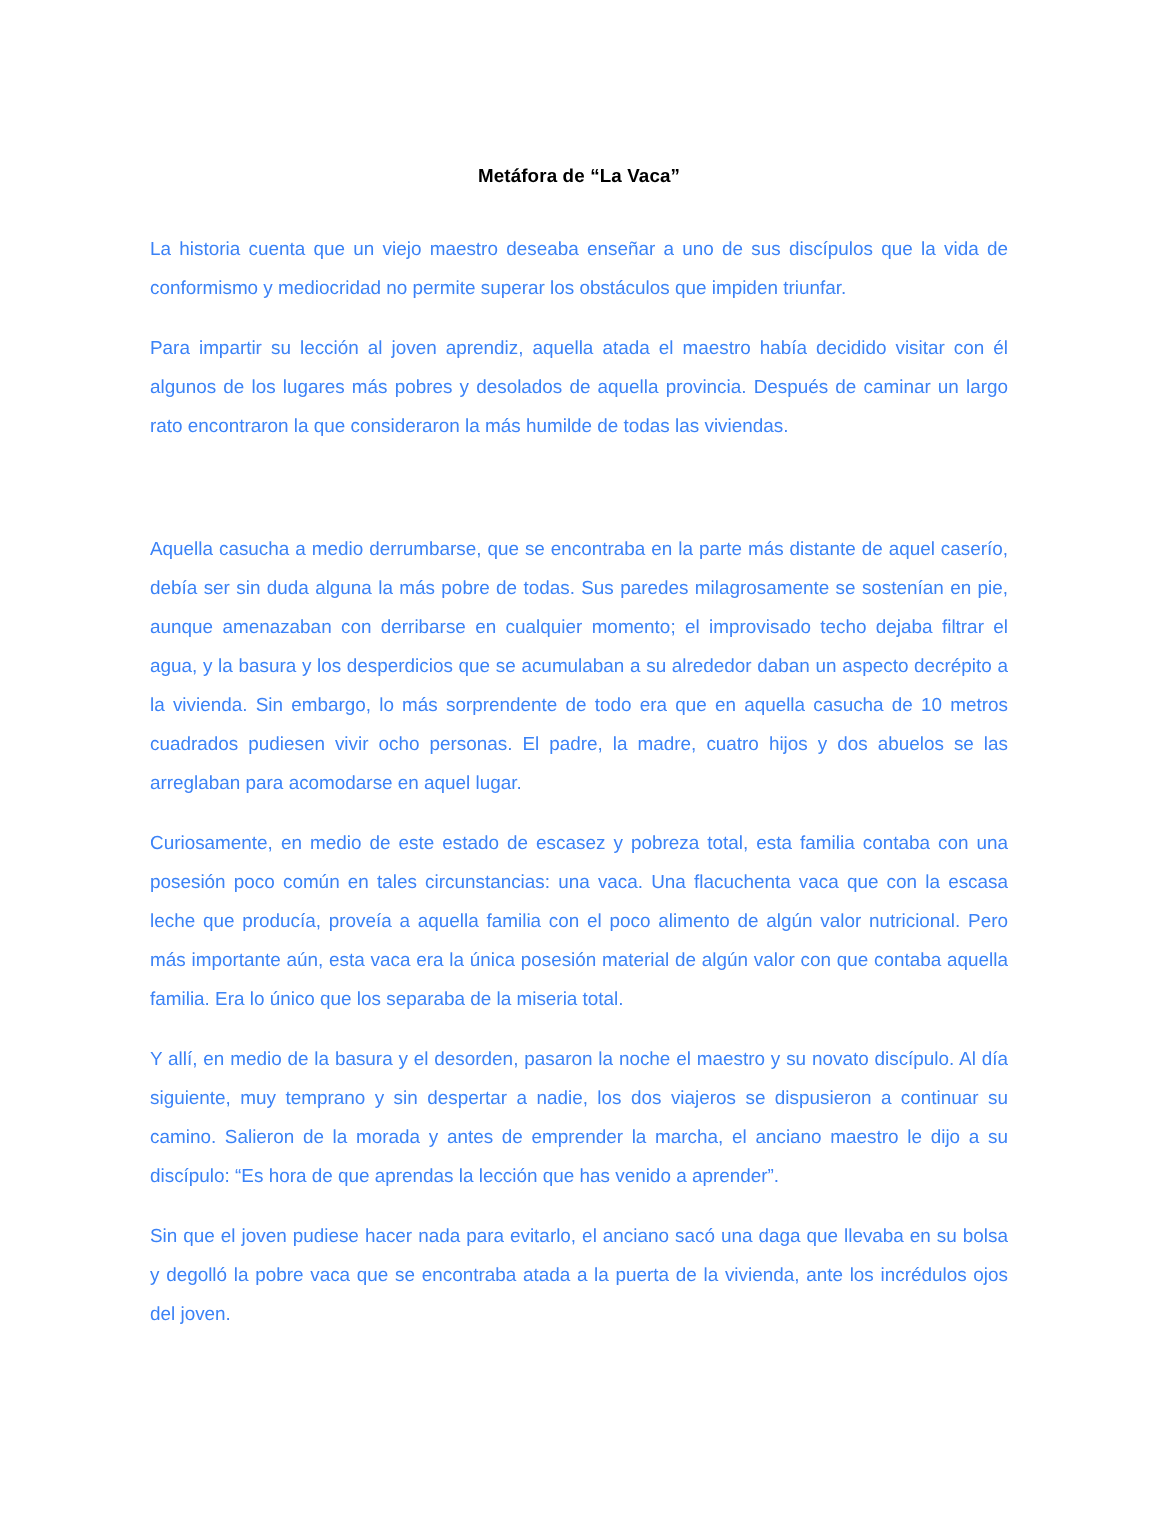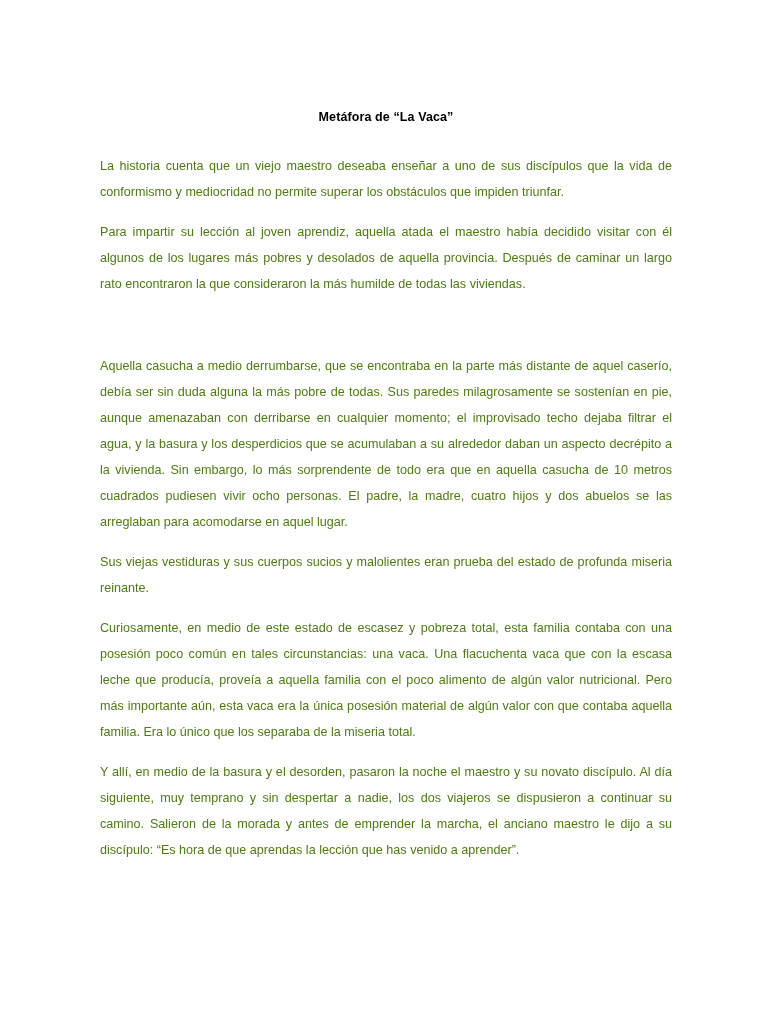--- a/index.html
+++ b/index.html
@@ -28,21 +28,21 @@
     line-height: 1.5;
     margin: 0 0 26px 0;
     letter-spacing: 0.1px;
   }
   .para {
     font-size: 12.6px;
     line-height: 26px;
     margin: 0 0 14px 0;
     text-align: justify;
     text-justify: inter-word;
-    color: #4d7c0f;
+    color: #3b82f6;
   }
   .spacer-block {
     height: 42px;
   }
   .para:last-child {
     margin-bottom: 0;
   }
 </style>
 </head>
 <body>
@@ -52,20 +52,20 @@
   <h1 class="doc-title">Metáfora de “La Vaca”</h1>
 
   <p class="para">La historia cuenta que un viejo maestro deseaba enseñar a uno de sus discípulos que la vida de conformismo y mediocridad no permite superar los obstáculos que impiden triunfar.</p>
 
   <p class="para">Para impartir su lección al joven aprendiz, aquella atada el maestro había decidido visitar con él algunos de los lugares más pobres y desolados de aquella provincia. Después de caminar un largo rato encontraron la que consideraron la más humilde de todas las viviendas.</p>
 
   <div class="spacer-block"></div>
 
   <p class="para">Aquella casucha a medio derrumbarse, que se encontraba en la parte más distante de aquel caserío, debía ser sin duda alguna la más pobre de todas. Sus paredes milagrosamente se sostenían en pie, aunque amenazaban con derribarse en cualquier momento; el improvisado techo dejaba filtrar el agua, y la basura y los desperdicios que se acumulaban a su alrededor daban un aspecto decrépito a la vivienda. Sin embargo, lo más sorprendente de todo era que en aquella casucha de 10 metros cuadrados pudiesen vivir ocho personas. El padre, la madre, cuatro hijos y dos abuelos se las arreglaban para acomodarse en aquel lugar.</p>
 
-  <p class="para">Sus viejas vestiduras y sus cuerpos sucios y malolientes eran prueba del estado de profunda miseria reinante.</p>
 
   <p class="para">Curiosamente, en medio de este estado de escasez y pobreza total, esta familia contaba con una posesión poco común en tales circunstancias: una vaca. Una flacuchenta vaca que con la escasa leche que producía, proveía a aquella familia con el poco alimento de algún valor nutricional. Pero más importante aún, esta vaca era la única posesión material de algún valor con que contaba aquella familia. Era lo único que los separaba de la miseria total.</p>
 
   <p class="para">Y allí, en medio de la basura y el desorden, pasaron la noche el maestro y su novato discípulo. Al día siguiente, muy temprano y sin despertar a nadie, los dos viajeros se dispusieron a continuar su camino. Salieron de la morada y antes de emprender la marcha, el anciano maestro le dijo a su discípulo: “Es hora de que aprendas la lección que has venido a aprender”.</p>
 
+  <p class="para">Sin que el joven pudiese hacer nada para evitarlo, el anciano sacó una daga que llevaba en su bolsa y degolló la pobre vaca que se encontraba atada a la puerta de la vivienda, ante los incrédulos ojos del joven.</p>
 
 </div>
 
 </body></html>

